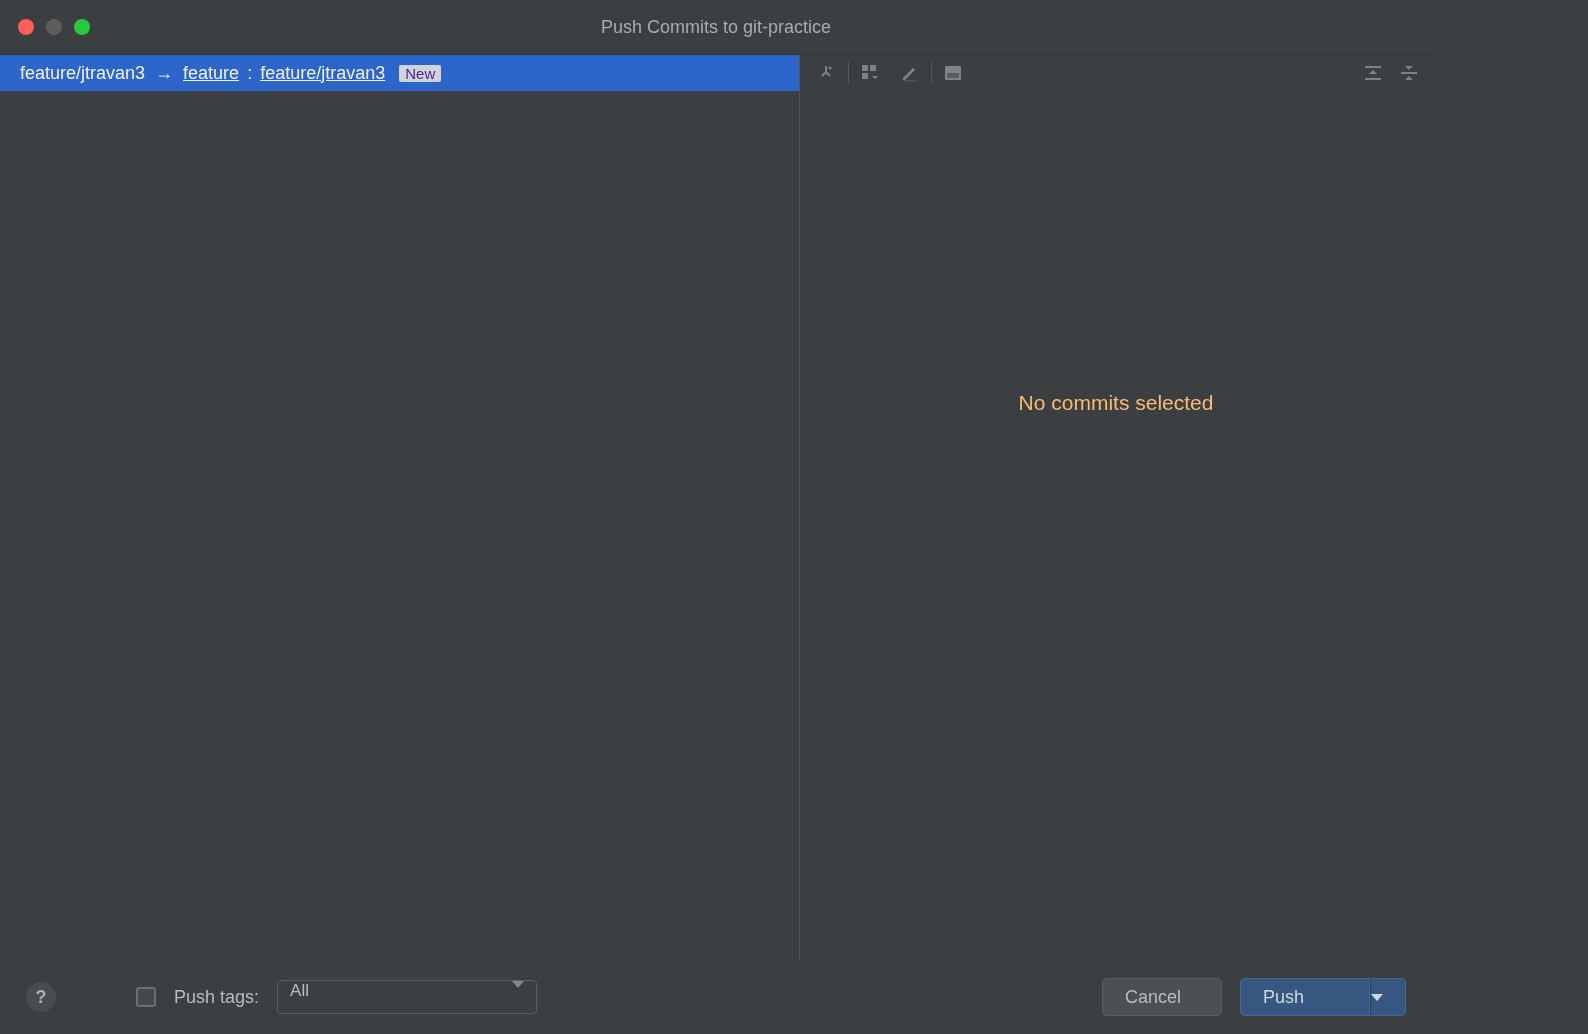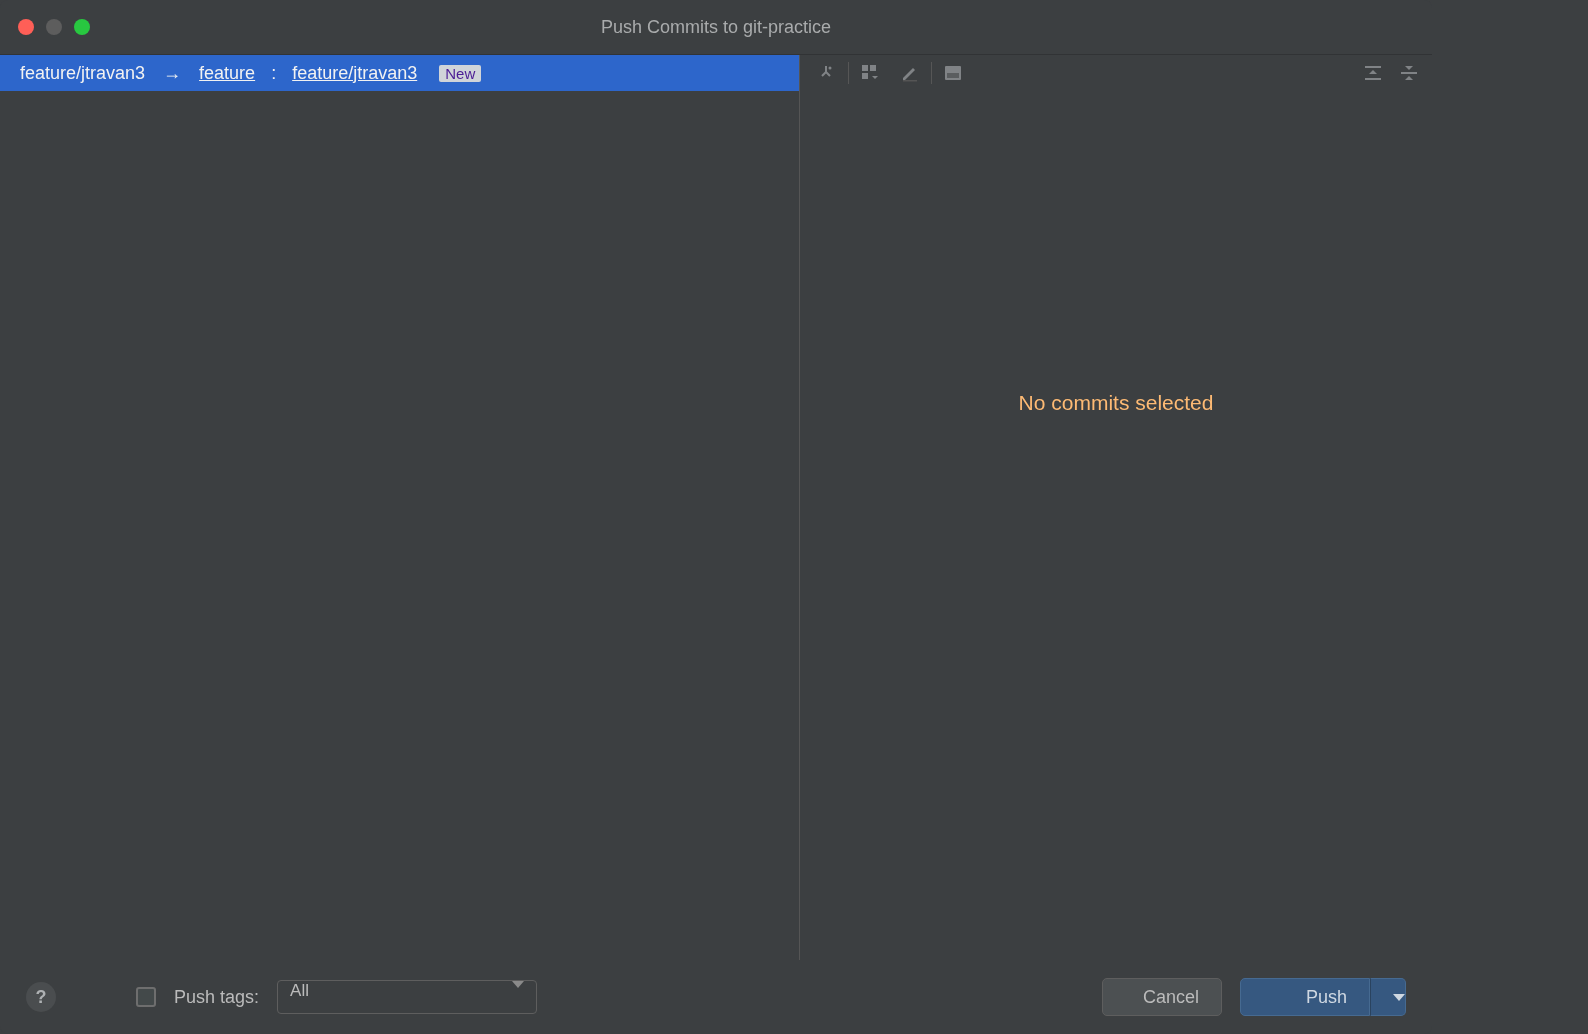--- a/index.html
+++ b/index.html
@@ -78,21 +78,21 @@
   }
 
   
   .branch-row {
     height: 36px;
     background: var(--sel-blue);
     display: flex; align-items: center;
     padding: 0 20px;
     font-size: 18px;
     color: #f2f2f2;
-    gap: 16px;
+    gap: 8px;
     white-space: nowrap;
   }
   .branch-row .link {
     text-decoration: underline;
     cursor: pointer;
   }
   .arrow {
     margin: 0 2px;
   }
   .badge-new {
@@ -185,21 +185,21 @@
   }
   .footer-spacer { flex: 1; }
   .btn {
     height: 38px;
     min-width: 120px;
     border: 1px solid #5e5e5e;
     border-radius: 5px;
     background: #4c5052;
     color: var(--text);
     font-size: 18px;
-    display: flex; align-items: center; justify-content: flex-end;
+    display: flex; align-items: center; justify-content: flex-start;
     padding: 0 22px;
   }
   .btn-split {
     display: flex;
     gap: 0;
   }
   .btn-primary {
     background: #365880;
     border-color: #466a91;
     color: #cfd8e2;

